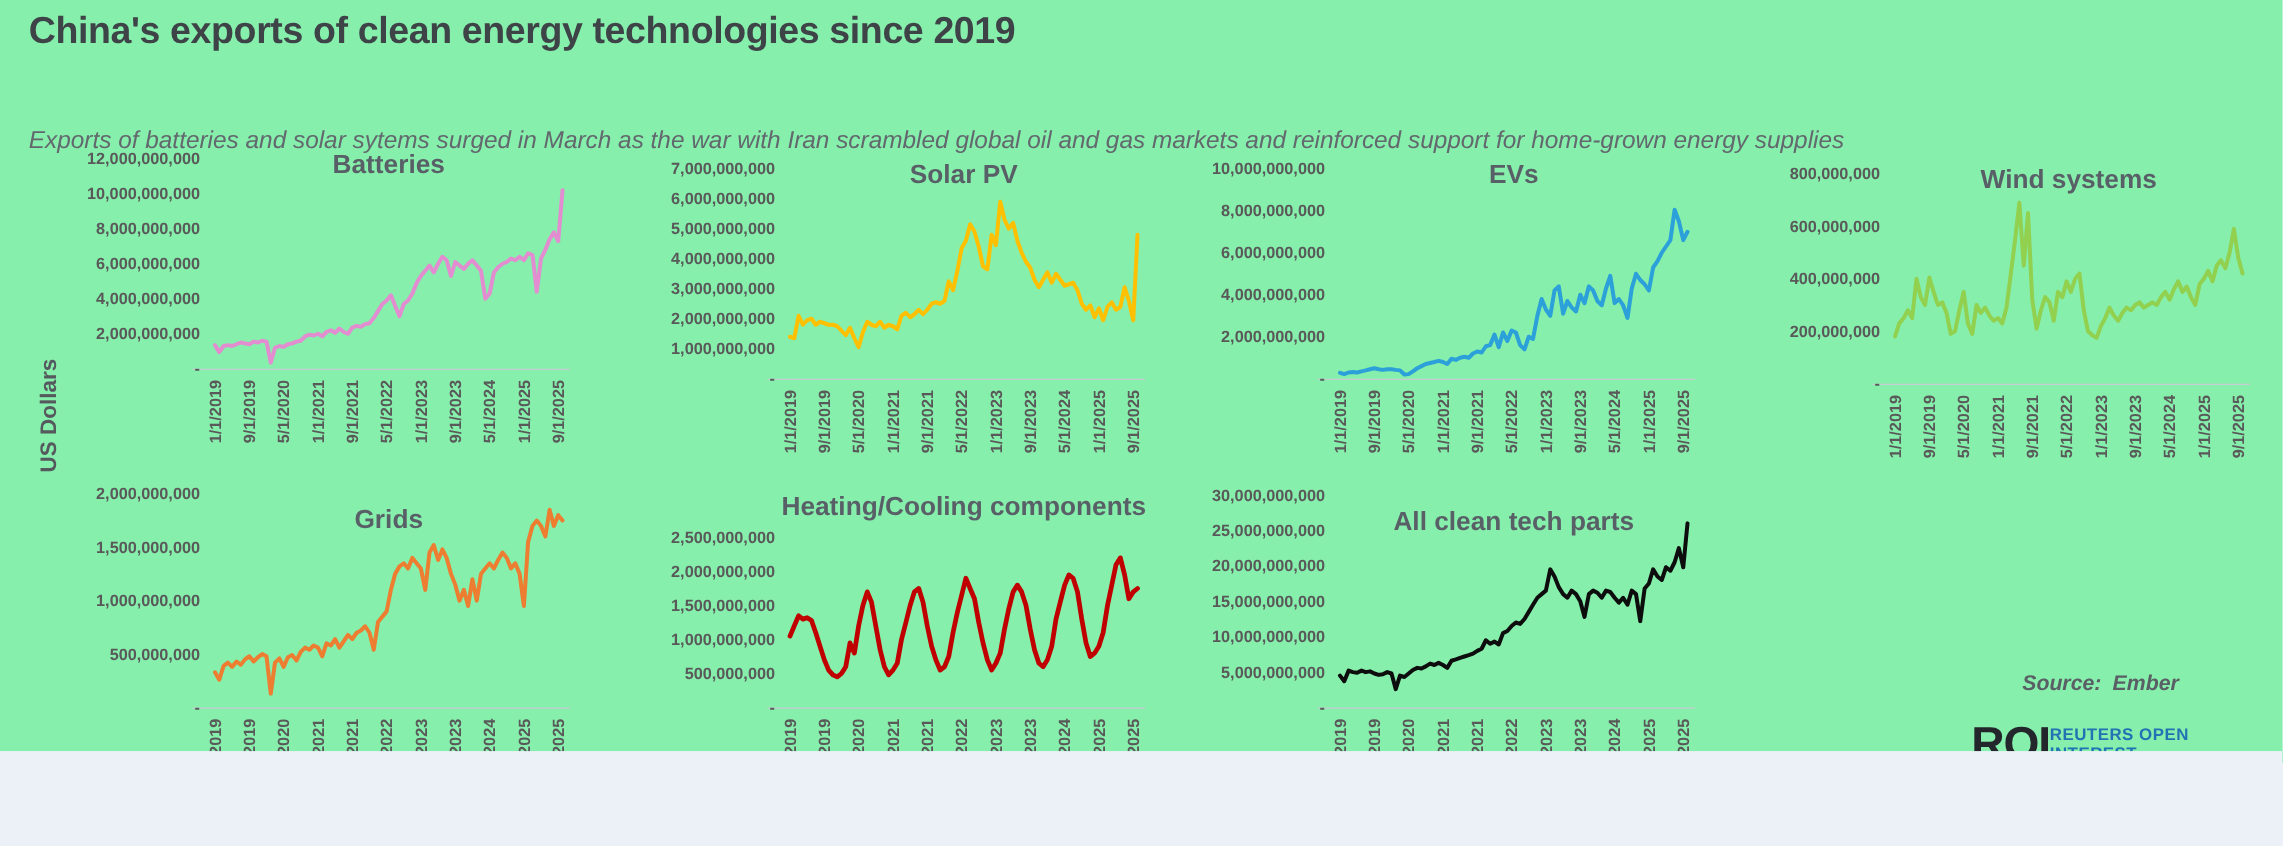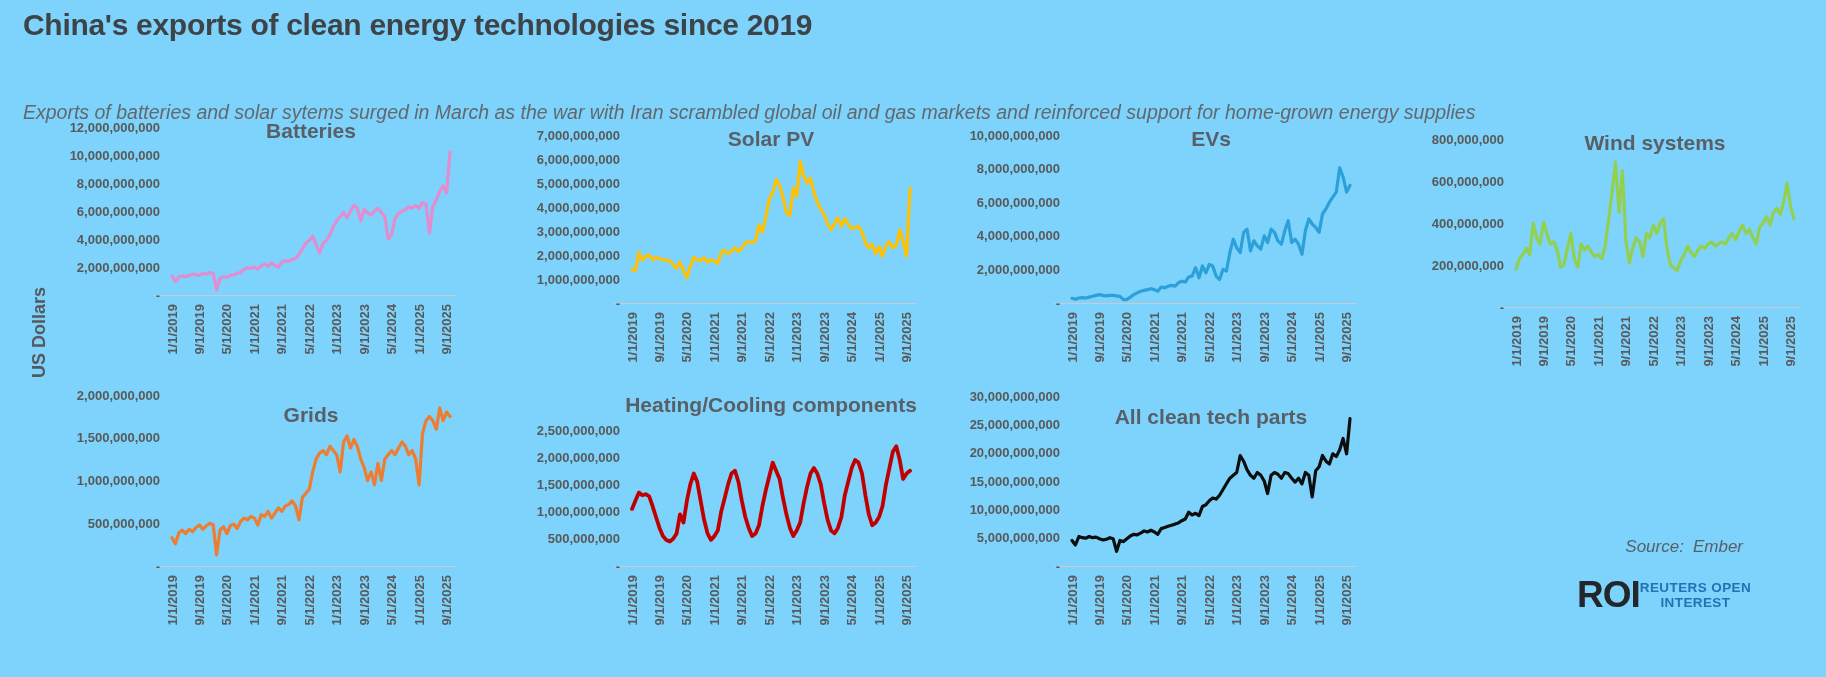--- a/index.html
+++ b/index.html
@@ -1,29 +1,29 @@
 <!DOCTYPE html>
 <html><head>
 <meta charset="utf-8">
 <style>
   html,body{margin:0;padding:0;background:#ecf1f7;}
   body{font-family:"Liberation Sans","DejaVu Sans",sans-serif;}
-  .canvas{position:relative;width:1826px;height:677px;background:#7dd3fc;overflow:hidden;}
+  .canvas{position:relative;width:1826px;height:601px;background:#86efac;overflow:hidden;}
   .title{position:absolute;left:23px;top:8px;font-size:30px;font-weight:bold;color:#3e4347;letter-spacing:-0.3px;white-space:nowrap;}
   .subtitle{position:absolute;left:23px;top:56px;font-size:19.5px;font-style:italic;color:#62686d;white-space:nowrap;margin-top:45px;}
   .ylab{position:absolute;left:-46px;top:322px;width:170px;text-align:center;transform:rotate(-90deg);font-weight:bold;font-size:18px;color:#55595e;}
   .chart{position:absolute;width:440px;}
   .ax{font-family:"Liberation Sans","DejaVu Sans",sans-serif;font-size:13px;font-weight:bold;fill:#595959;}
   .ct{font-family:"Liberation Sans","DejaVu Sans",sans-serif;font-size:21px;font-weight:bold;fill:#595f66;}
-  .source{position:absolute;right:83px;top:537px;font-size:17px;font-weight:normal;font-style:italic;color:#595f64;white-space:nowrap;}
+  .source{position:absolute;right:83px;top:537px;font-size:17px;font-weight:bold;font-style:italic;color:#595f64;white-space:nowrap;}
   .source .src-name{margin-left:9px;}
   .roi-logo{position:absolute;left:1577px;top:578px;display:flex;align-items:flex-start;}
   .roi-abbr{font-size:37px;font-weight:bold;color:#23272b;line-height:0.92;letter-spacing:-1px;}
   .roi-rest{font-size:13.5px;font-weight:bold;color:#2173b4;line-height:1.1;letter-spacing:0.4px;padding-top:3px;}
-  .roi-rest span{display:block;text-align:center;}
+  .roi-rest span{display:block;}
 </style>
 </head>
 <body>
 
 <div class="canvas">
   <div class="title">China's exports of clean energy technologies since 2019</div>
   <div class="subtitle">Exports of batteries and solar sytems surged in March as the war with Iran scrambled global oil and gas markets and reinforced support for home-grown energy supplies</div>
   <div class="ylab">US Dollars</div>
 
   <div class="chart" style="left:22px;top:90px;height:278px"><svg width="440" height="278" viewBox="0 0 440 278">

